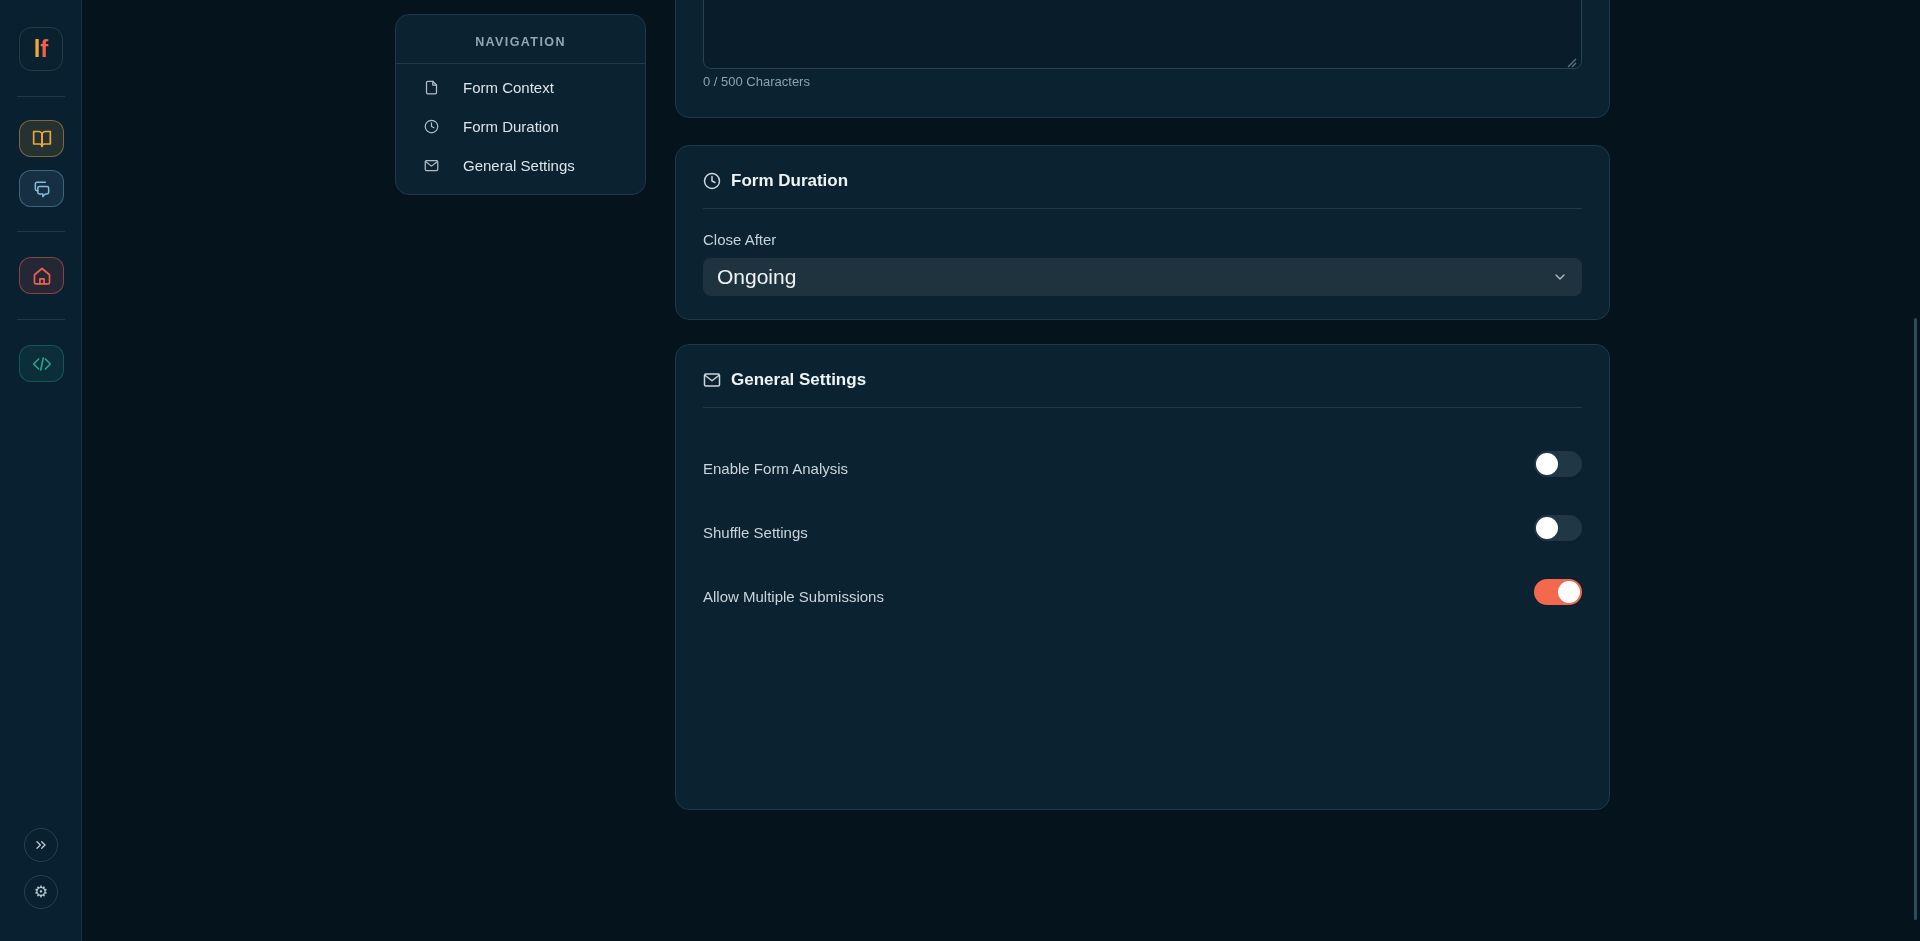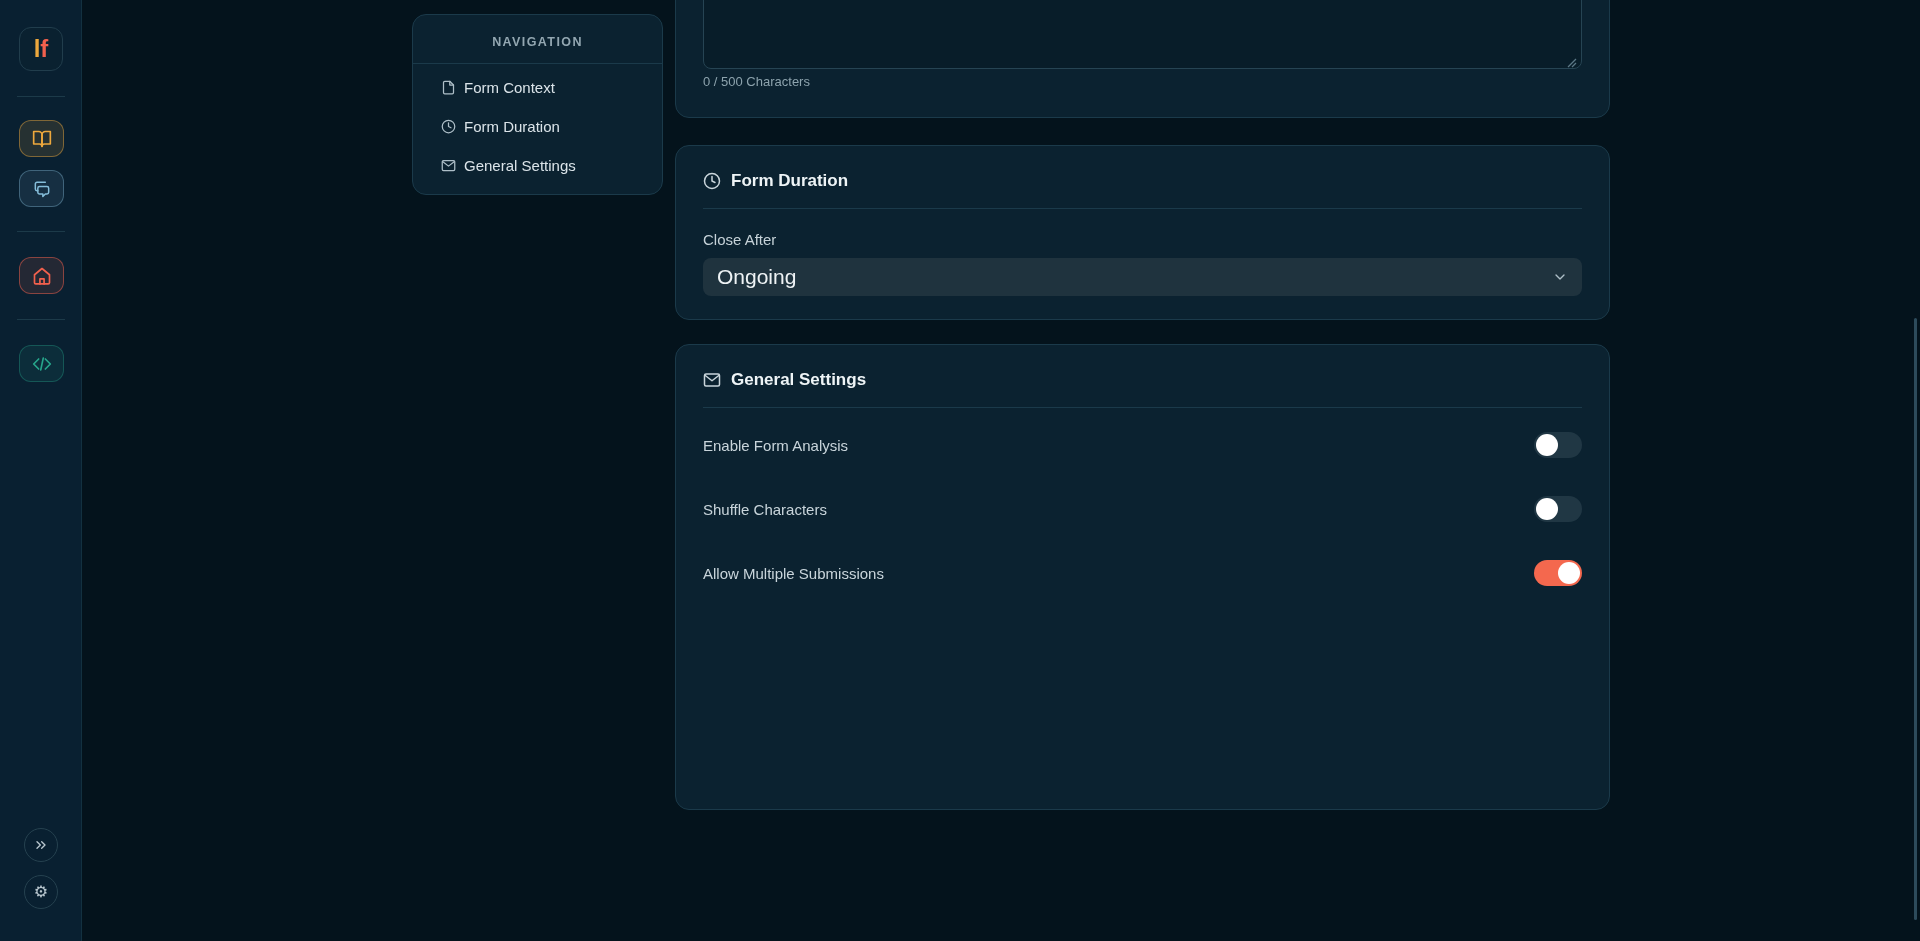--- a/index.html
+++ b/index.html
@@ -40,33 +40,33 @@
     position:absolute; left:24px; width:34px; height:34px; border-radius:50%;
     border:1px solid #25414f; color:#b9c7cf;
     display:flex; align-items:center; justify-content:center; cursor:pointer;
     background:transparent;
   }
   .circle-btn svg { width:16px; height:16px; }
   .gear-glyph { font-family:"DejaVu Sans", sans-serif; font-size:16px; line-height:1; color:#b9c7cf; }
 
   
   .nav-card {
-    position:absolute; left:412px; top:14px; width:251px; height:181px;
+    position:absolute; left:395px; top:14px; width:251px; height:181px;
     background: var(--card-bg, #0b2230);
     border:1px solid #1b3a4a; border-radius:14px;
   }
   .nav-title {
     padding-top:19px; text-align:center;
     font-size:12.5px; font-weight:700; letter-spacing:1.4px; color:#93a7b1;
     line-height:16px;
   }
   .nav-hr { margin:13px 0 0 0; height:1px; background:#1b3a4a; border:none; }
   .nav-items { padding-top:4px; }
   .nav-item {
-    height:39px; display:flex; align-items:center; gap:8px; padding-left:28px;
+    height:39px; display:flex; align-items:center; gap:24px; padding-left:28px;
     color:#dbe4e9; font-size:15px; cursor:pointer;
   }
   .nav-item svg { width:15px; height:15px; color:#aebfc8; flex:0 0 auto; }
 
   
   .card {
     position:absolute; left:675px; width:935px;
     background: var(--card-bg, #0b2230);
     border:1px solid #1b3a4a; border-radius:14px;
     padding:0 27px;
@@ -97,21 +97,21 @@
   .select-box {
     margin-top:10px; height:38px; background:#1f333e; border-radius:8px;
     display:flex; align-items:center; justify-content:space-between;
     padding:0 14px; cursor:pointer;
   }
   .select-value { font-size:21px; color:#eef3f5; }
   .select-box svg { width:16px; height:16px; color:#aebfc8; }
 
   .settings-rows { padding-top:5px; }
   .setting-row {
-    height:64px; display:flex; align-items:center; justify-content:space-between;
+    height:64px; display:flex; align-items:flex-end; justify-content:space-between;
   }
   .setting-label { font-size:15px; color:#c9d5db; }
 
   .toggle {
     position:relative; width:48px; height:26px; border-radius:13px;
     background:#203744; cursor:pointer; flex:0 0 auto;
   }
   .toggle .knob {
     position:absolute; left:2px; top:2px; width:22px; height:22px; border-radius:50%;
     background:#ffffff;
@@ -270,21 +270,21 @@
     <span class="card-title">General Settings</span>
   </div>
   <div class="settings-rows">
     <div class="setting-row">
       <span class="setting-label">Enable Form Analysis</span>
       <div class="toggle">
           <div class="knob"></div>
         </div>
     </div>
     <div class="setting-row">
-      <span class="setting-label">Shuffle Characters</span>
+      <span class="setting-label">Shuffle Settings</span>
       <div class="toggle">
           <div class="knob"></div>
         </div>
     </div>
     <div class="setting-row">
       <span class="setting-label">Allow Multiple Submissions</span>
       <div class="toggle on">
           <div class="knob"></div>
         </div>
     </div>

